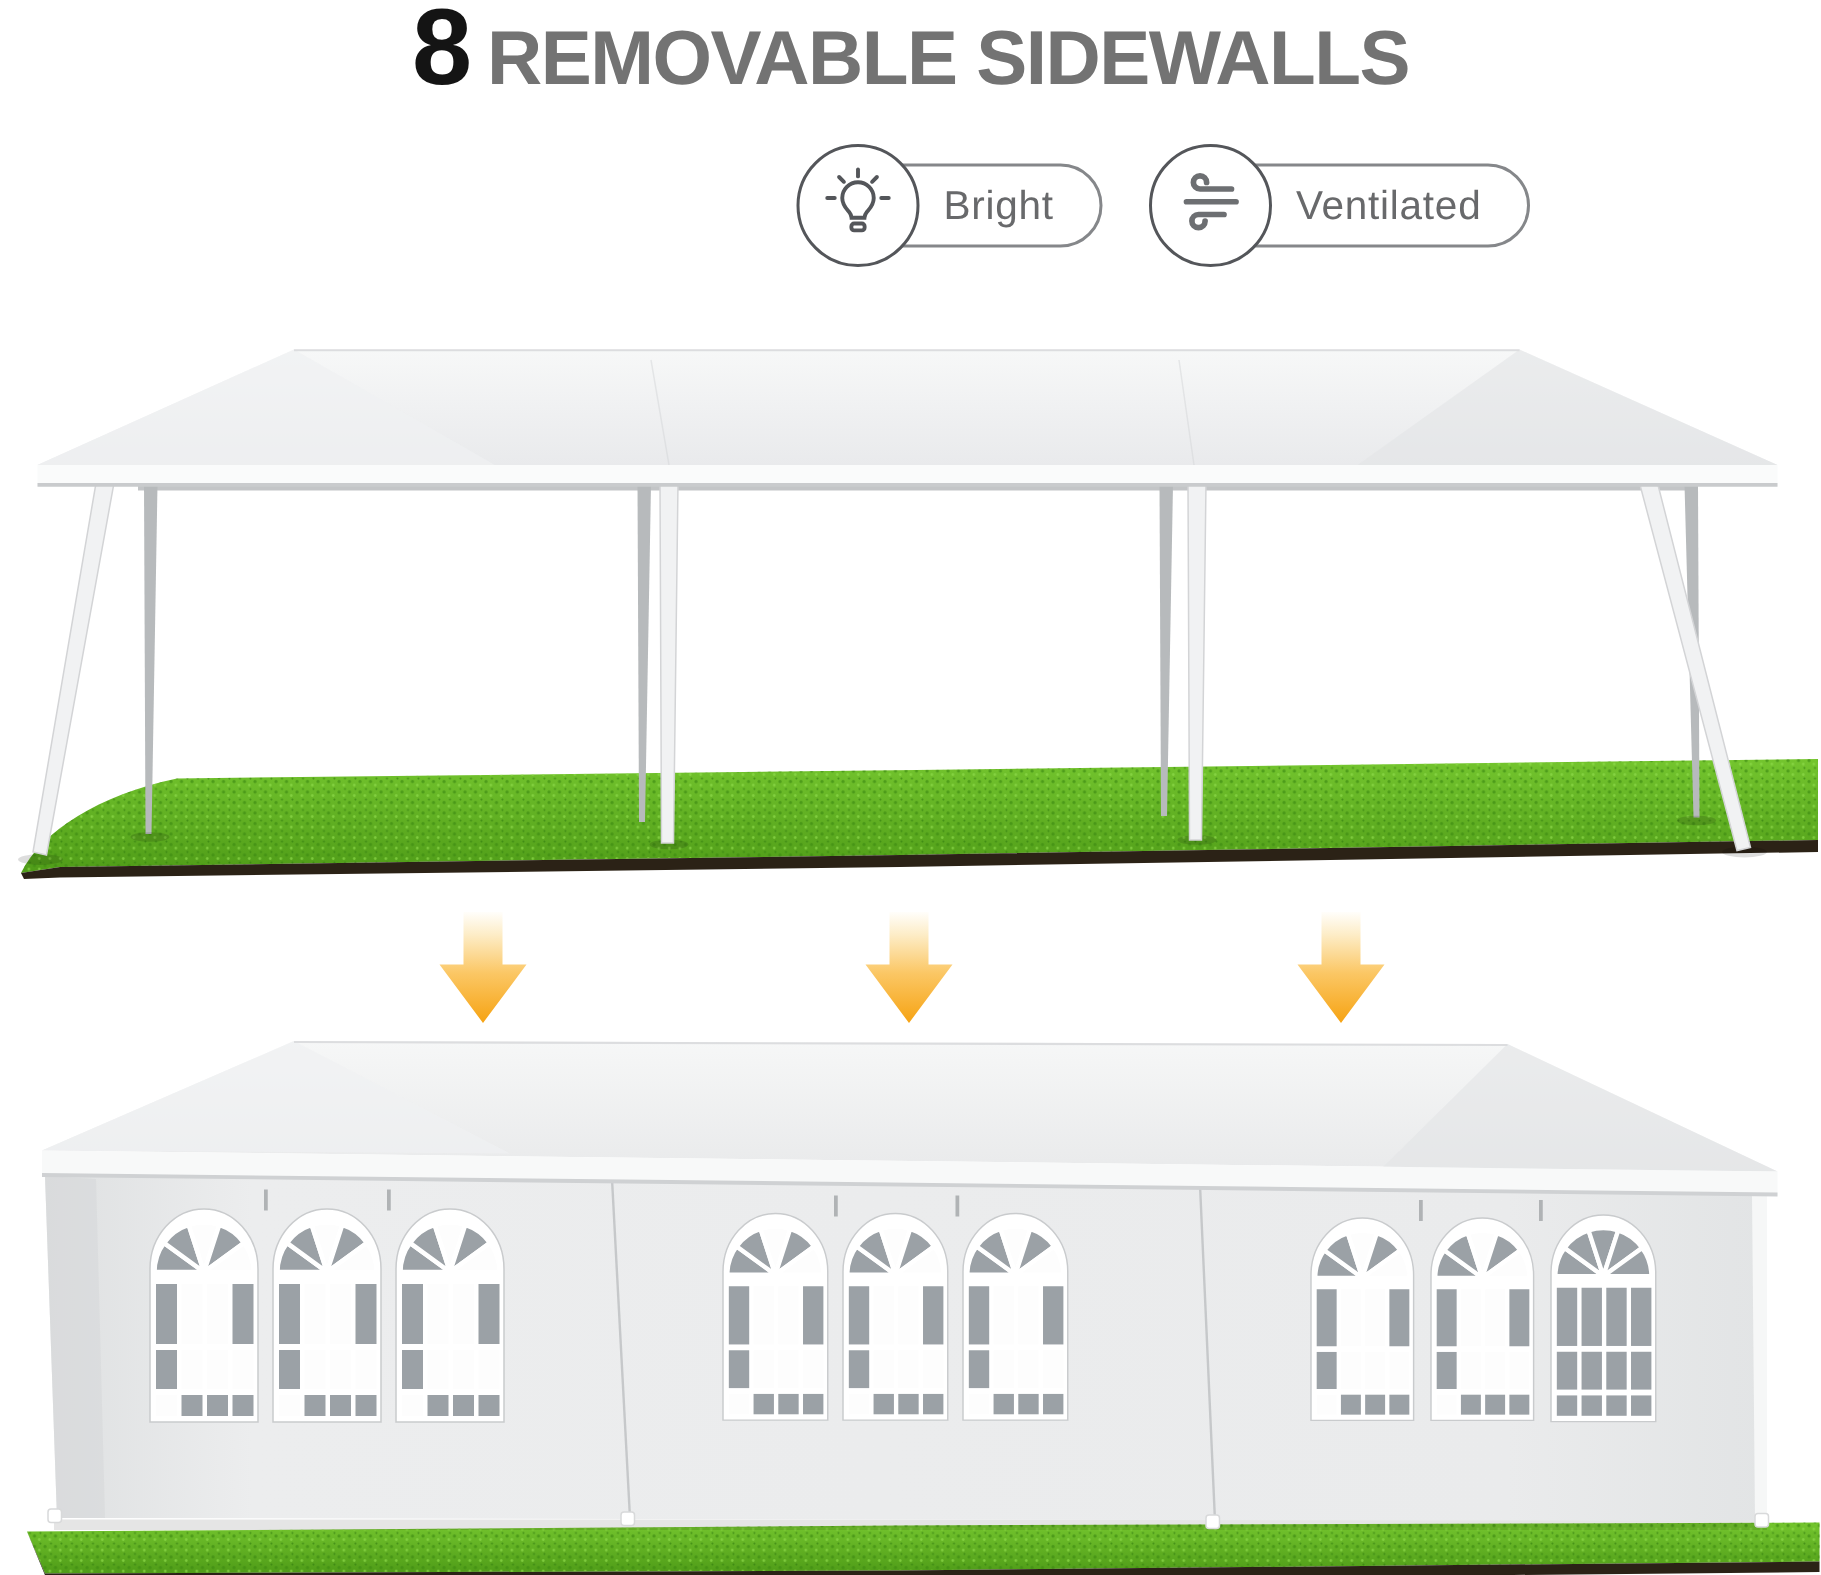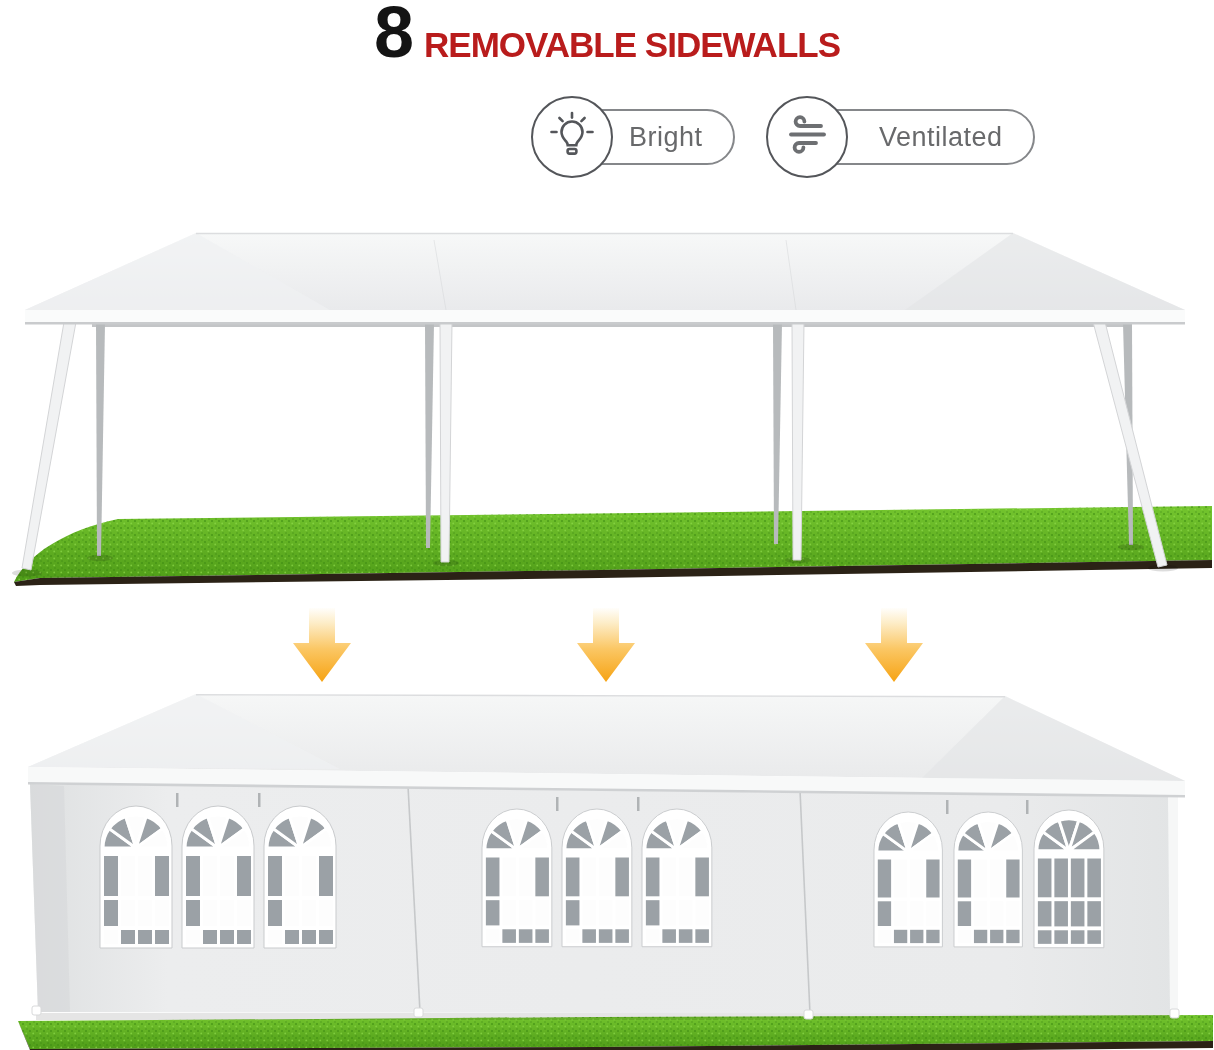--- a/index.html
+++ b/index.html
@@ -6,21 +6,21 @@
   .stage{
     position:relative;width:1214px;height:1050px;background:#ffffff;overflow:hidden;
     font-family:"Liberation Sans", sans-serif;
   }
   
   .title{
     position:absolute;top:0;left:50%;transform:translateX(-50%);
     display:flex;align-items:baseline;gap:12px;white-space:nowrap;
   }
   .title .num{font-size:72px;font-weight:700;color:#141414;letter-spacing:-2px;line-height:64px;}
-  .title .txt{font-size:35px;font-weight:700;color:#b91c1c;letter-spacing:-1px;line-height:64px;}
+  .title .txt{font-size:51px;font-weight:700;color:#737373;letter-spacing:-1px;line-height:64px;}
   
   .badge{position:absolute;display:flex;align-items:center;height:82px;}
   .badge .pill{
     box-sizing:border-box;height:56px;margin-left:-62px;padding:0 30px 0 76px;
     border:2px solid #85878a;border-radius:28px;display:flex;align-items:center;
     font-size:27px;color:#68696b;letter-spacing:.5px;background:#ffffff;
   }
   .badge .circle{
     box-sizing:border-box;width:82px;height:82px;border-radius:50%;
     border:2.5px solid #54565a;background:#ffffff;z-index:2;flex:0 0 auto;
@@ -50,21 +50,21 @@
           <line x1="11.4" y1="7" x2="14.6" y2="10.2"></line>
           <line x1="36.6" y1="7" x2="33.4" y2="10.2"></line>
           <line x1="3.5" y1="21" x2="8.5" y2="21"></line>
           <line x1="39.5" y1="21" x2="44.5" y2="21"></line>
         </g>
       </svg>
     </div>
     <div class="pill">Bright</div>
   </div>
 
-  <div class="badge" style="left:766px;top:96px;gap:15px;">
+  <div class="badge" style="left:766px;top:96px;">
     <div class="circle">
       <svg width="48" height="52" viewBox="0 0 48 52">
         <g stroke="#6d6f72" fill="none" stroke-width="3.8" stroke-linecap="round">
           <path d="M38,15 H17 A4.4,4.4 0 1 1 21.4,10.6"></path>
           <path d="M41,23.5 H8"></path>
           <path d="M33,32 H16 A4.4,4.4 0 1 0 20.4,36.4"></path>
         </g>
       </svg>
     </div>
     <div class="pill">Ventilated</div>

